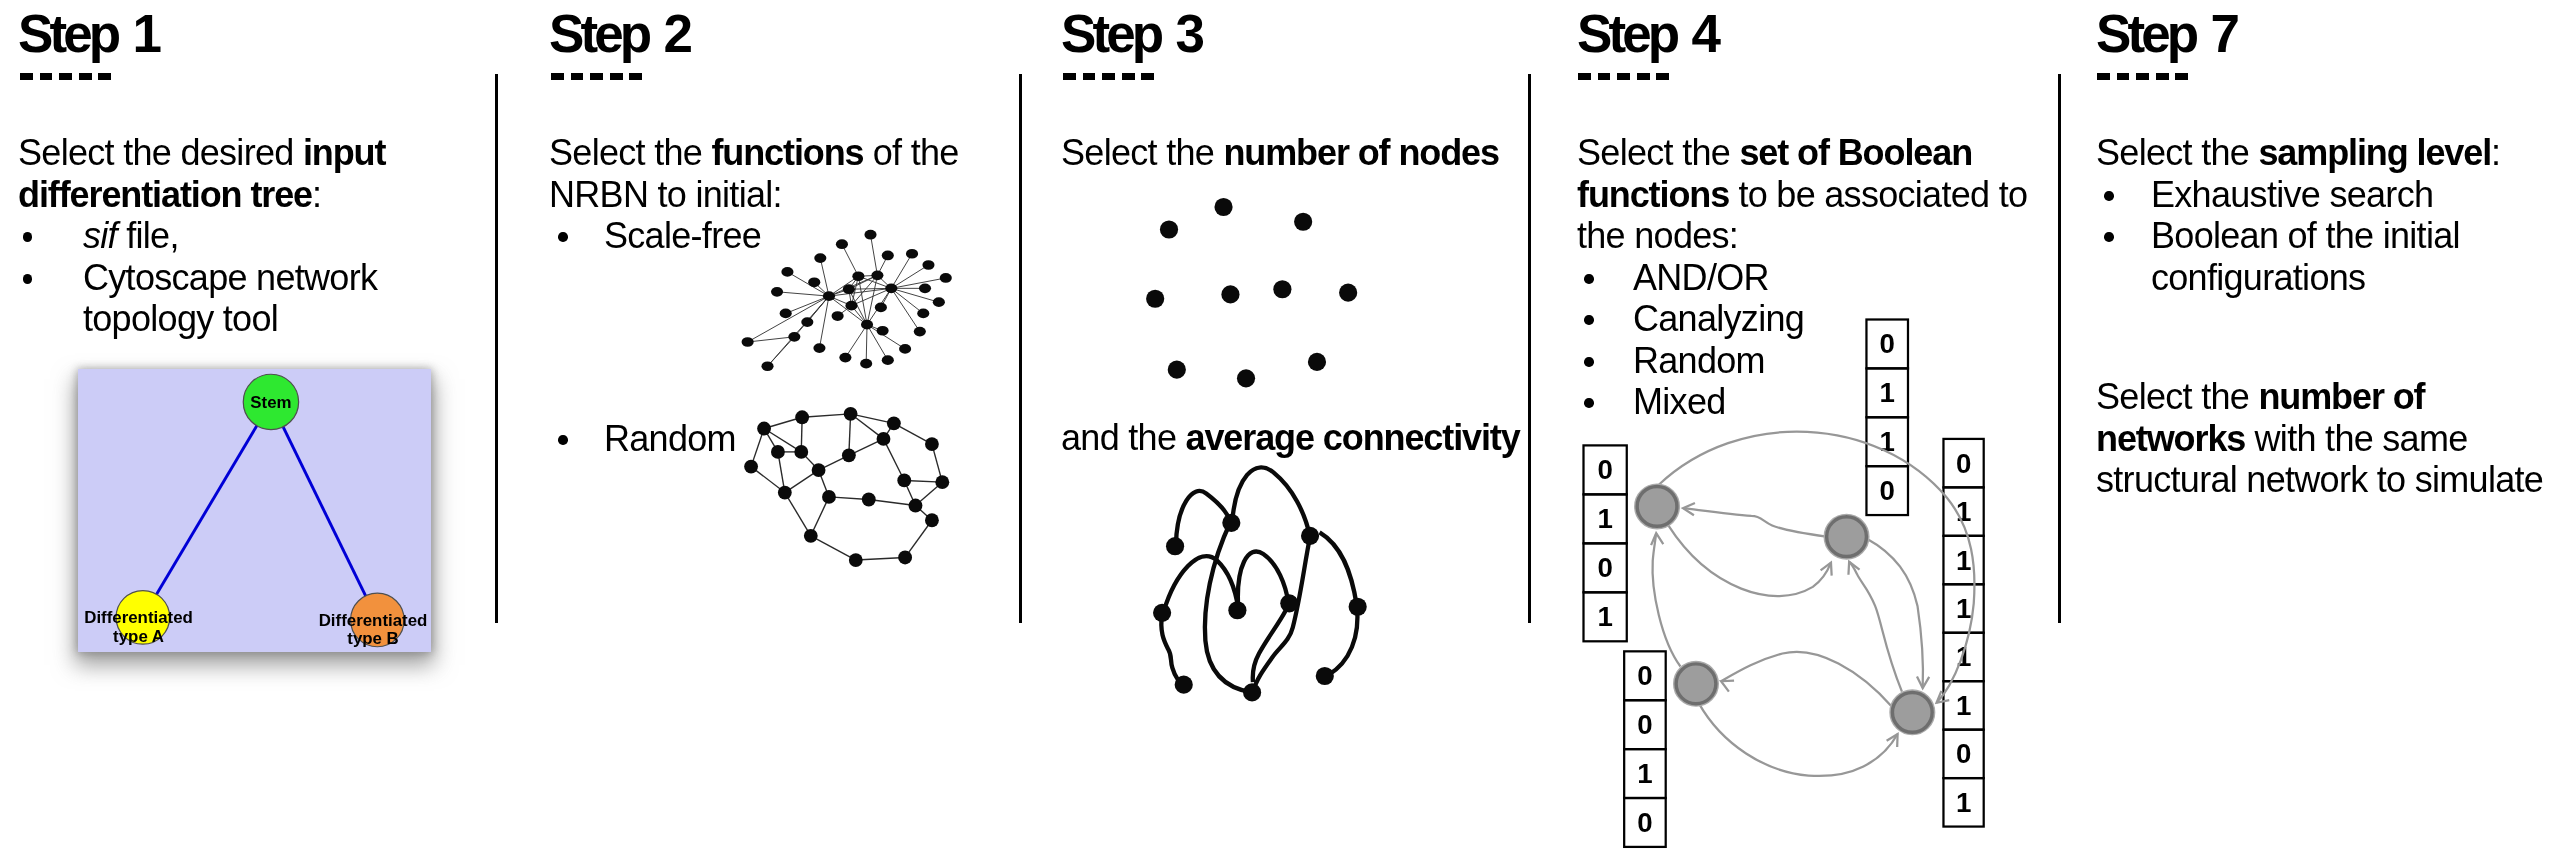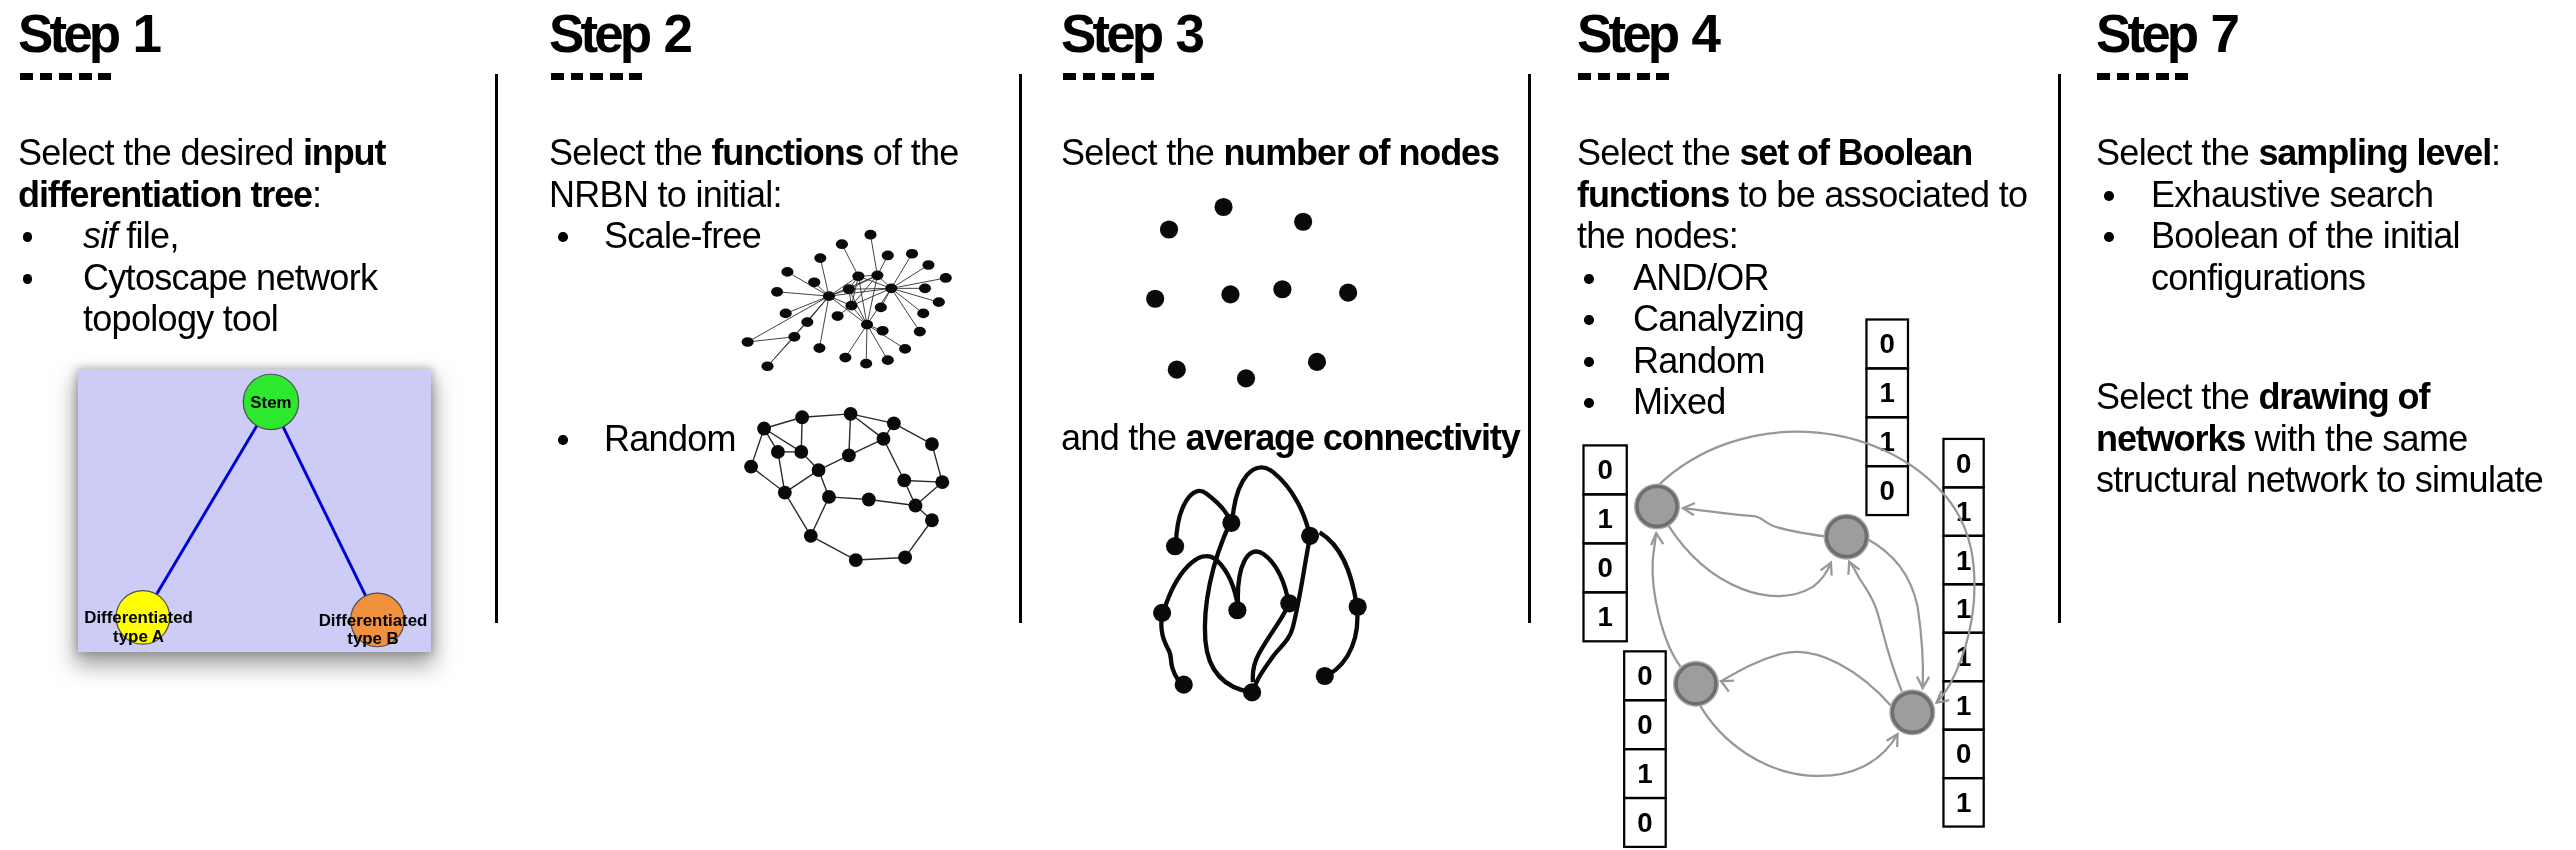--- a/index.html
+++ b/index.html
@@ -59,21 +59,21 @@
 <div class="bu" style="left:1584px;top:357px"></div>
 <div class="t" style="left:1633px;top:340px">Random</div>
 <div class="bu" style="left:1584px;top:398px"></div>
 <div class="t" style="left:1633px;top:381px">Mixed</div>
 <div class="t" style="left:2096px;top:132px">Select the <b>sampling level</b>:</div>
 <div class="bu" style="left:2104px;top:191px"></div>
 <div class="t" style="left:2151px;top:174px">Exhaustive search</div>
 <div class="bu" style="left:2104px;top:232px"></div>
 <div class="t" style="left:2151px;top:215px">Boolean of the initial</div>
 <div class="t" style="left:2151px;top:257px">configurations</div>
-<div class="t" style="left:2096px;top:376px">Select the <b>drawing of</b></div>
+<div class="t" style="left:2096px;top:376px">Select the <b>number of</b></div>
 <div class="t" style="left:2096px;top:418px"><b>networks</b> with the same</div>
 <div class="t" style="left:2096px;top:459px">structural network to simulate</div>
 
 <div class="shot">
 <svg width="353" height="283" viewBox="0 0 408 327">
   <line x1="223" y1="38" x2="75" y2="287" stroke="#0000d6" stroke-width="3.4"></line>
   <line x1="223" y1="38" x2="346" y2="290" stroke="#0000d6" stroke-width="3.4"></line>
   <circle cx="223" cy="38" r="32" fill="#2ee830" stroke="#4f4f4f" stroke-width="1.4"></circle>
   <circle cx="75" cy="287" r="31" fill="#ffff00" stroke="#4f4f4f" stroke-width="1.4"></circle>
   <circle cx="346" cy="290" r="31" fill="#f2913d" stroke="#4f4f4f" stroke-width="1.4"></circle>

